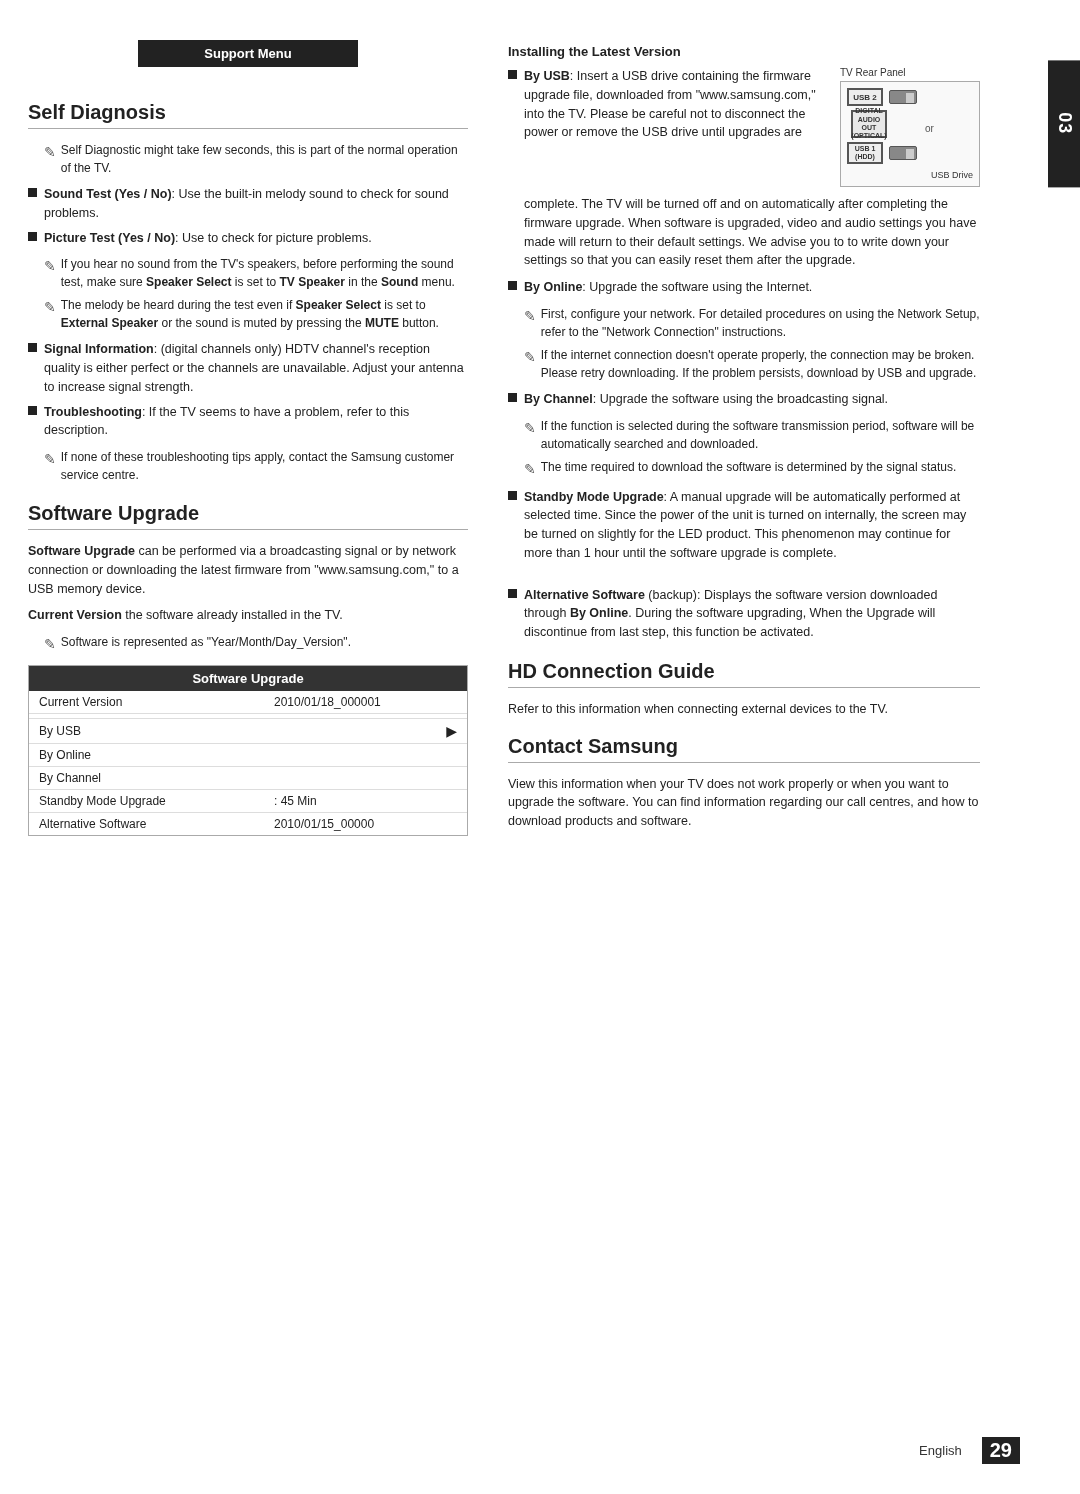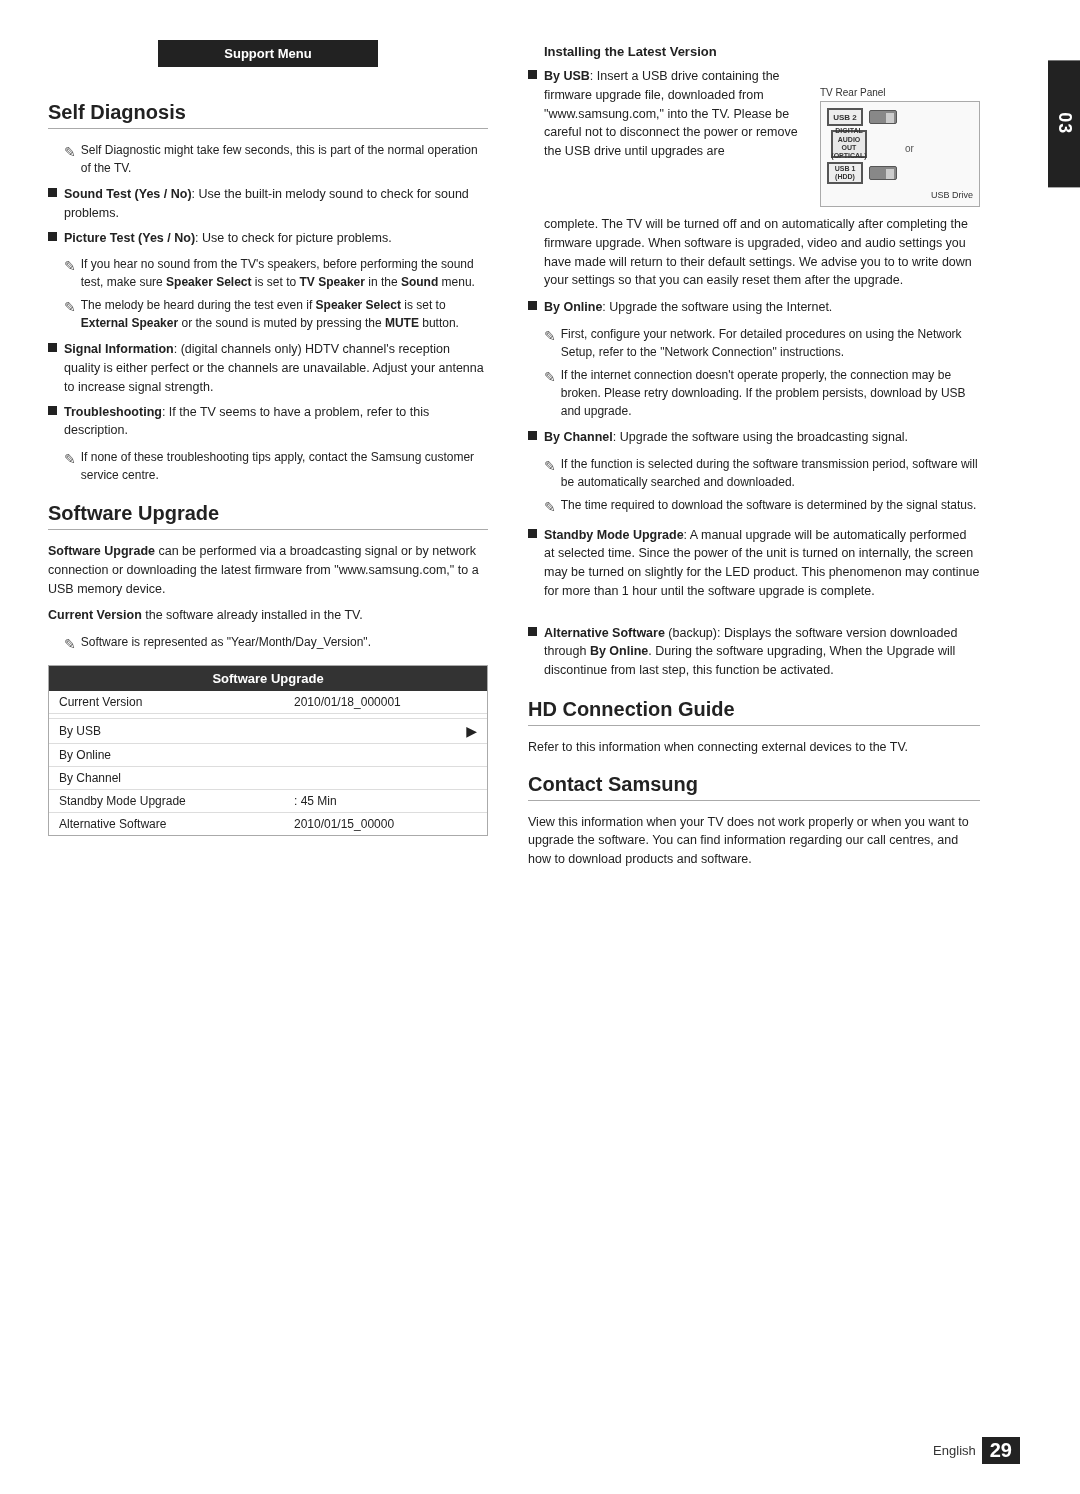--- a/index.html
+++ b/index.html
@@ -45,21 +45,21 @@
       transform: rotate(180deg);
       display: block;
     }
     .side-tab-text {
       transform: rotate(0deg);
       font-size: 12px;
       letter-spacing: 1px;
     }
     .main-content {
       flex: 1;
-      padding: 40px 60px 60px 48px;
+      padding: 40px 60px 60px 28px;
       padding-right: 100px;
     }
     
     .two-col {
       display: flex;
       gap: 40px;
     }
     .col-left {
       flex: 1;
       max-width: 440px;
@@ -174,37 +174,35 @@
       padding: 4px 10px;
       border-top: 1px solid #ddd;
       background: #f5f5f5;
     }
     
     .right-subsection-title {
       font-size: 13px;
       font-weight: bold;
       margin-bottom: 8px;
       margin-top: 4px;
-      margin-left: 16px;
     }
     
     .tv-diagram-row {
       display: flex;
       align-items: flex-start;
       margin-bottom: 8px;
     }
     .tv-diagram-text {
       font-size: 12px;
       flex: 1;
     }
     .tv-diagram-img {
-      width: 160px;
+      width: 140px;
       flex-shrink: 0;
       margin-left: 10px;
-      margin-top: 20px;
     }
     
     .diagram-container {
       border: 1px solid #aaa;
       padding: 6px;
       background: #f9f9f9;
       font-size: 10px;
       position: relative;
     }
     .diagram-label {
@@ -262,21 +260,21 @@
       margin-top: 18px;
     }
     
     .page-footer {
       position: absolute;
       bottom: 30px;
       right: 60px;
       display: flex;
       align-items: center;
       font-size: 13px;
-      gap: 6px;
+      gap: 20px;
     }
     .page-num-box {
       background: #222;
       color: #fff;
       font-size: 20px;
       font-weight: bold;
       padding: 2px 8px;
     }
     .page-lang {
       font-size: 13px;

